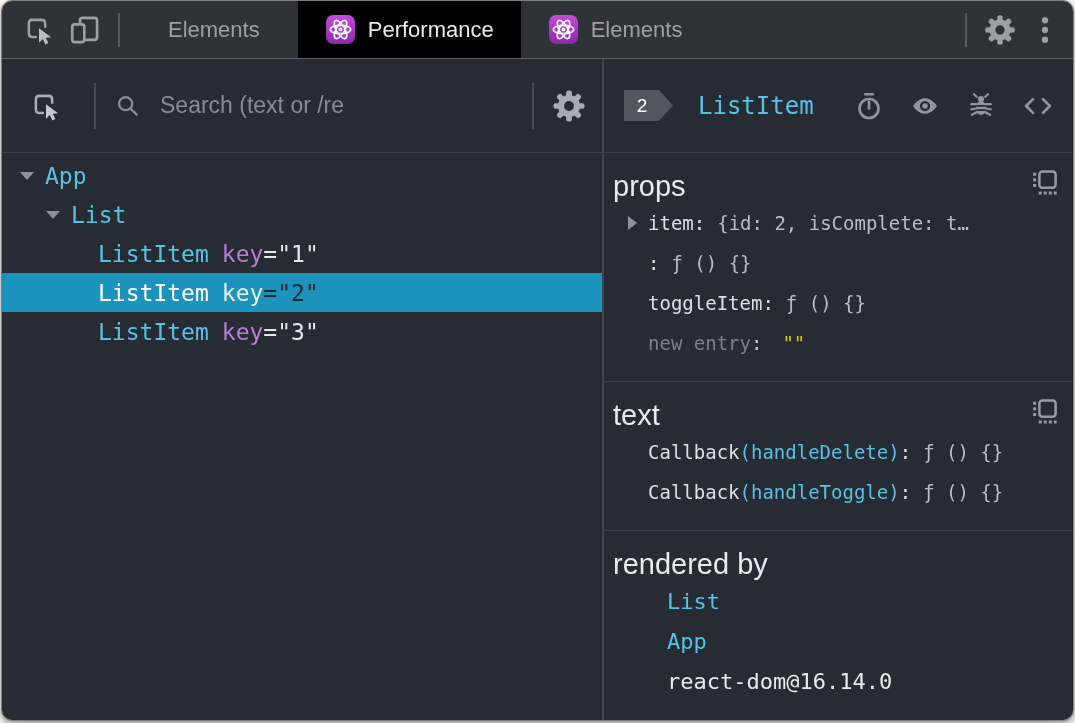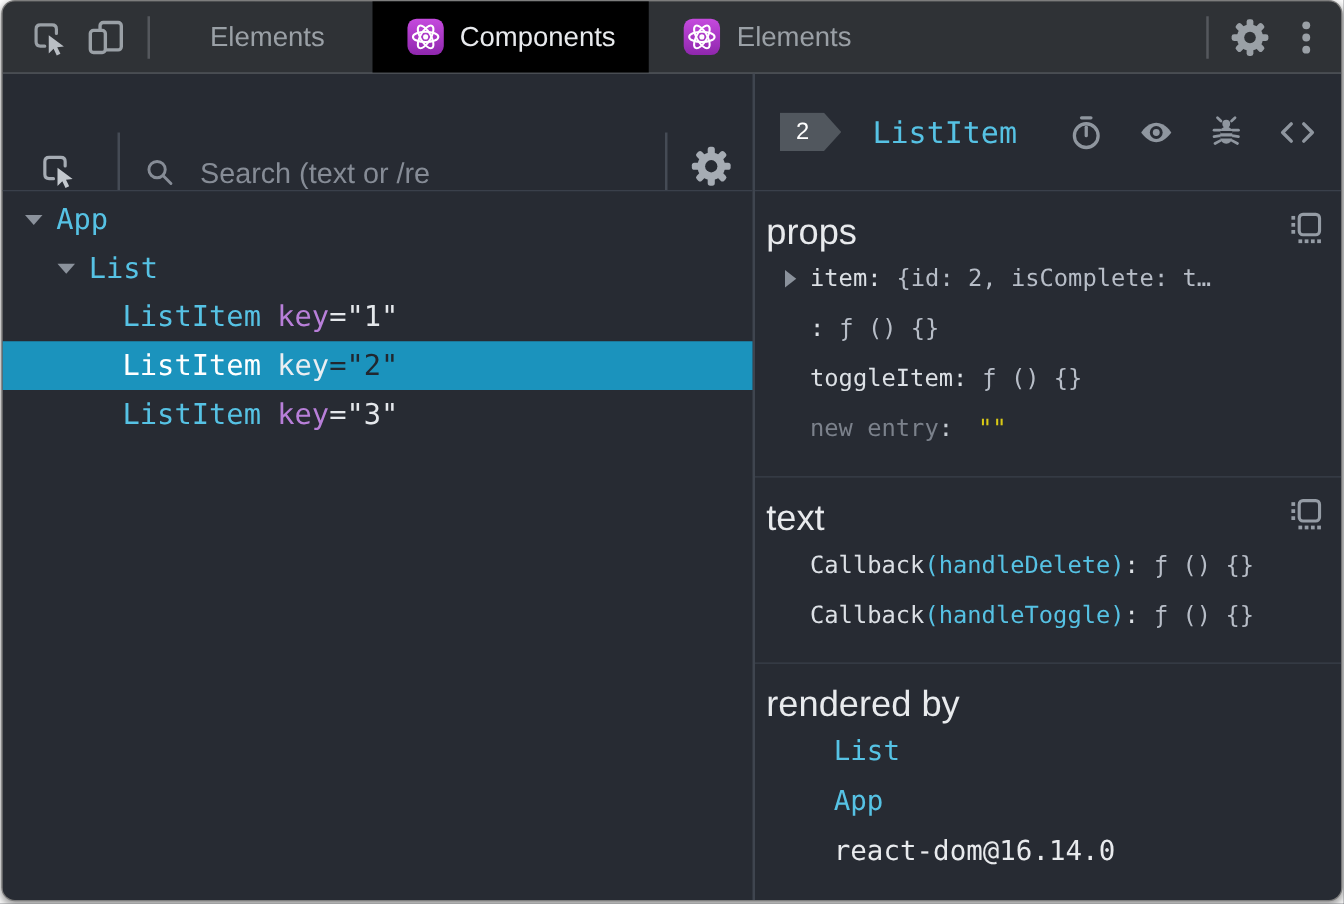--- a/index.html
+++ b/index.html
@@ -6,21 +6,21 @@
   body {
     background: #ffffff;
     font-family: "Liberation Sans", sans-serif;
     width: 1075px; height: 723px;
     overflow: hidden;
   }
   .window {
     position: relative;
     width: 1073px; height: 721px;
     margin: 0 auto;
-    background: #737373;
+    background: #fdba74;
     border: 1px solid #7d7d7d;
     border-radius: 11px;
     overflow: hidden;
     box-shadow: 0 3px 8px rgba(0,0,0,.45);
   }
 
   
   .topbar {
     height: 58px;
     background: #2f3236;
@@ -60,21 +60,21 @@
     flex: 1;
     display: flex; flex-direction: column;
     background: #272b33;
     overflow: hidden;
   }
 
   
   .left-toolbar {
     height: 94px; flex: none;
     border-bottom: 1px solid #3a404b;
-    display: flex; align-items: flex-end;
+    display: flex; align-items: center;
     padding: 0 14px 0 28px;
   }
   .lt-sep { width: 2px; height: 46px; background: #454b55; margin: 0 18px 0 32px; flex: none; }
   .lt-sep2 { width: 2px; height: 46px; background: #454b55; margin: 0 16px; flex: none; }
   .search-wrap { display: flex; align-items: center; flex: 1; min-width: 0; }
   .search-input {
     flex: 1; min-width: 0;
     background: transparent; border: none; outline: none;
     font-family: "Liberation Sans", sans-serif;
     font-size: 23px; color: #e8eaed;
@@ -200,21 +200,21 @@
             </defs>
           <rect x="1" y="1" width="30" height="30" rx="7.5" fill="url(#rg1)"></rect>
           <g stroke="#ffffff" stroke-width="1.7" fill="none">
             <ellipse cx="16" cy="16" rx="10.5" ry="4.3"></ellipse>
             <ellipse cx="16" cy="16" rx="10.5" ry="4.3" transform="rotate(60 16 16)"></ellipse>
             <ellipse cx="16" cy="16" rx="10.5" ry="4.3" transform="rotate(120 16 16)"></ellipse>
           </g>
           <circle cx="16" cy="16" r="2.1" fill="#ffffff"></circle>
         </svg>
       </span>
-      <span>Components</span>
+      <span>Performance</span>
     </div>
     <div class="tab with-icon">
       <span>
         <svg width="31" height="31" viewBox="0 0 32 32">
           <defs>
               <linearGradient id="rg2" x1="0" y1="0" x2="0" y2="1">
             <stop offset="0" stop-color="#c54ade"></stop>
                 <stop offset="1" stop-color="#8f27ad"></stop>
           </linearGradient>
             </defs>

